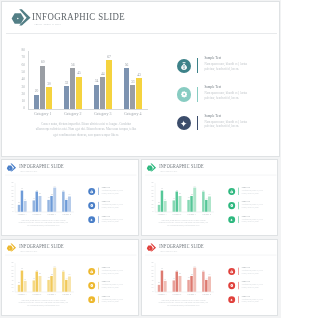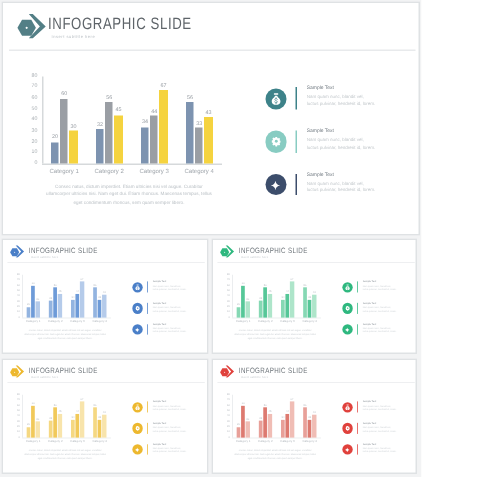--- a/index.html
+++ b/index.html
@@ -1,18 +1,18 @@
 <!DOCTYPE html>
 <html><head>
 <meta charset="utf-8">
 <style>
   html,body{margin:0;padding:0;}
   body{width:281px;height:318px;background:#ffffff;font-family:"Liberation Sans",sans-serif;overflow:hidden;}
   .canvas{position:relative;width:281px;height:318px;background:#f2f3f4;}
-  .slide{position:absolute;background:#fff;box-sizing:border-box;overflow:hidden;}
+  .slide{position:absolute;background:#fff;box-sizing:border-box;overflow:hidden;font-family:Liberation Serif, serif;}
 
   
   #main-slide{left:1px;top:1px;width:279px;height:156px;border:1px solid #dfe2e4;}
   .logo{position:absolute;}
   .title{position:absolute;font-size:11px;letter-spacing:0.5px;color:#5e6469;font-weight:400;white-space:nowrap;transform-origin:0 0;transform:scaleX(0.80);}
   .subtitle{position:absolute;font-size:2.7px;letter-spacing:0.35px;color:#b9bfc4;white-space:nowrap;}
   .hrule{position:absolute;height:1px;background:#e8eaec;}
 
   
   .chartbox{position:absolute;}

